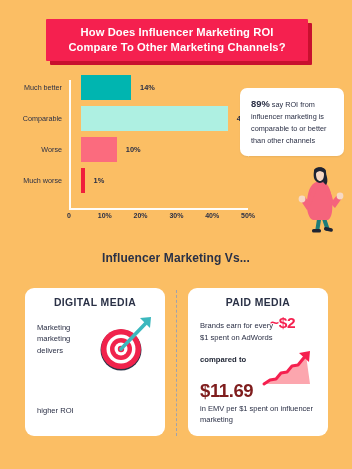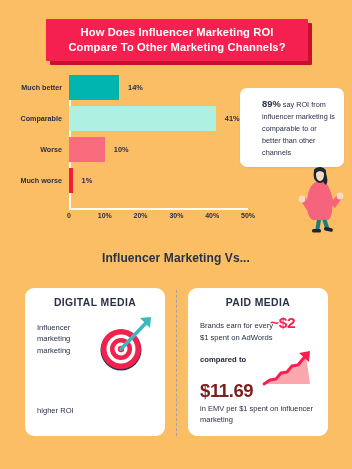--- a/index.html
+++ b/index.html
@@ -16,33 +16,33 @@
   .title-shadow{position:absolute;left:4px;top:4px;width:262px;height:42px;background:#C8102E;border-radius:1px;}
   .title-banner{position:absolute;left:0;top:0;width:262px;height:42px;background:#F5204F;border-radius:1px;
     display:flex;align-items:center;justify-content:center;}
   .title-text{color:#FFFFFF;font-size:11.2px;font-weight:bold;line-height:1.35;text-align:center;letter-spacing:.1px;padding:0 8px;}
   .title-text .l2{display:block;}
 
   
   .chart{position:absolute;left:0;top:74px;width:260px;height:160px;}
   .rows{position:absolute;left:0;top:0;width:260px;}
   .row{position:relative;height:26px;margin-bottom:5px;display:flex;align-items:center;}
-  .cat{width:62px;text-align:right;padding-right:7px;font-size:7.2px;color:#2A2F45;font-weight:700;white-space:nowrap;}
+  .cat{width:62px;text-align:right;padding-right:19px;font-size:7.2px;color:#2A2F45;font-weight:400;white-space:nowrap;}
   .barbox{position:relative;flex:1;height:26px;display:flex;align-items:center;}
   .bar{height:25px;border-radius:0;}
   .bval{font-size:7.4px;font-weight:bold;color:#2A2F45;margin-left:9px;white-space:nowrap;}
 
   .axisline{position:absolute;left:69px;top:134px;width:179px;height:2px;background:#FFFFFF;opacity:.95;}
   .vaxis{position:absolute;left:69px;top:6px;width:1.6px;height:128px;background:#FFFFFF;opacity:.95;}
   .ticks{position:absolute;left:69px;top:138px;width:186px;height:14px;}
   .tick{position:absolute;top:0;font-size:7px;font-weight:bold;color:#2A2F45;transform:translateX(-50%);}
 
   
   .callout{position:absolute;left:240px;top:88px;width:104px;background:#FFFFFF;border-radius:7px;
-    padding:8px 9px 9px 22px;box-sizing:border-box;box-shadow:0 1px 2px rgba(0,0,0,.07);}
+    padding:8px 9px 9px 11px;box-sizing:border-box;box-shadow:0 1px 2px rgba(0,0,0,.07);}
   .callout p{margin:0;font-size:7.3px;line-height:1.62;color:#2A2F45;}
   .callout .big{font-size:9.4px;font-weight:bold;color:#2A2F45;}
   .tail{position:absolute;left:248px;top:143px;width:0;height:0;
     border-left:10px solid #FFFFFF;border-bottom:14px solid transparent;border-top:0 solid transparent;}
 
   
   .woman{position:absolute;left:295px;top:163px;width:50px;height:70px;}
 
   
   .section-title{position:absolute;left:0;top:251px;width:352px;text-align:center;
@@ -150,21 +150,21 @@
   </svg>
 
   <div class="section-title">Influencer Marketing Vs...</div>
 
   <div class="cards">
     <div class="divider"></div>
 
     <div class="card card-l">
       <div class="card-h">DIGITAL MEDIA</div>
       <div class="l-body">
-        <div class="l-lead">Influencer marketing marketing</div>
+        <div class="l-lead">Marketing marketing delivers</div>
         <svg class="target" viewBox="0 0 62 58">
           <circle cx="28" cy="36" r="20.5" fill="#2A3146"></circle>
           <circle cx="28" cy="35" r="20" fill="#F0234C"></circle>
           <circle cx="28" cy="35" r="14.5" fill="#FFFFFF"></circle>
           <circle cx="28" cy="35" r="11" fill="#F0234C"></circle>
           <circle cx="28" cy="35" r="6.5" fill="#FFFFFF"></circle>
           <circle cx="28" cy="35" r="3.2" fill="#F0234C"></circle>
           <path d="M28 35 L53 9" stroke="#3BB8BE" stroke-width="3.6" stroke-linecap="round"></path>
           <path d="M47 4 L58 3 L57 14 Z" fill="#3BB8BE"></path>
         </svg>

